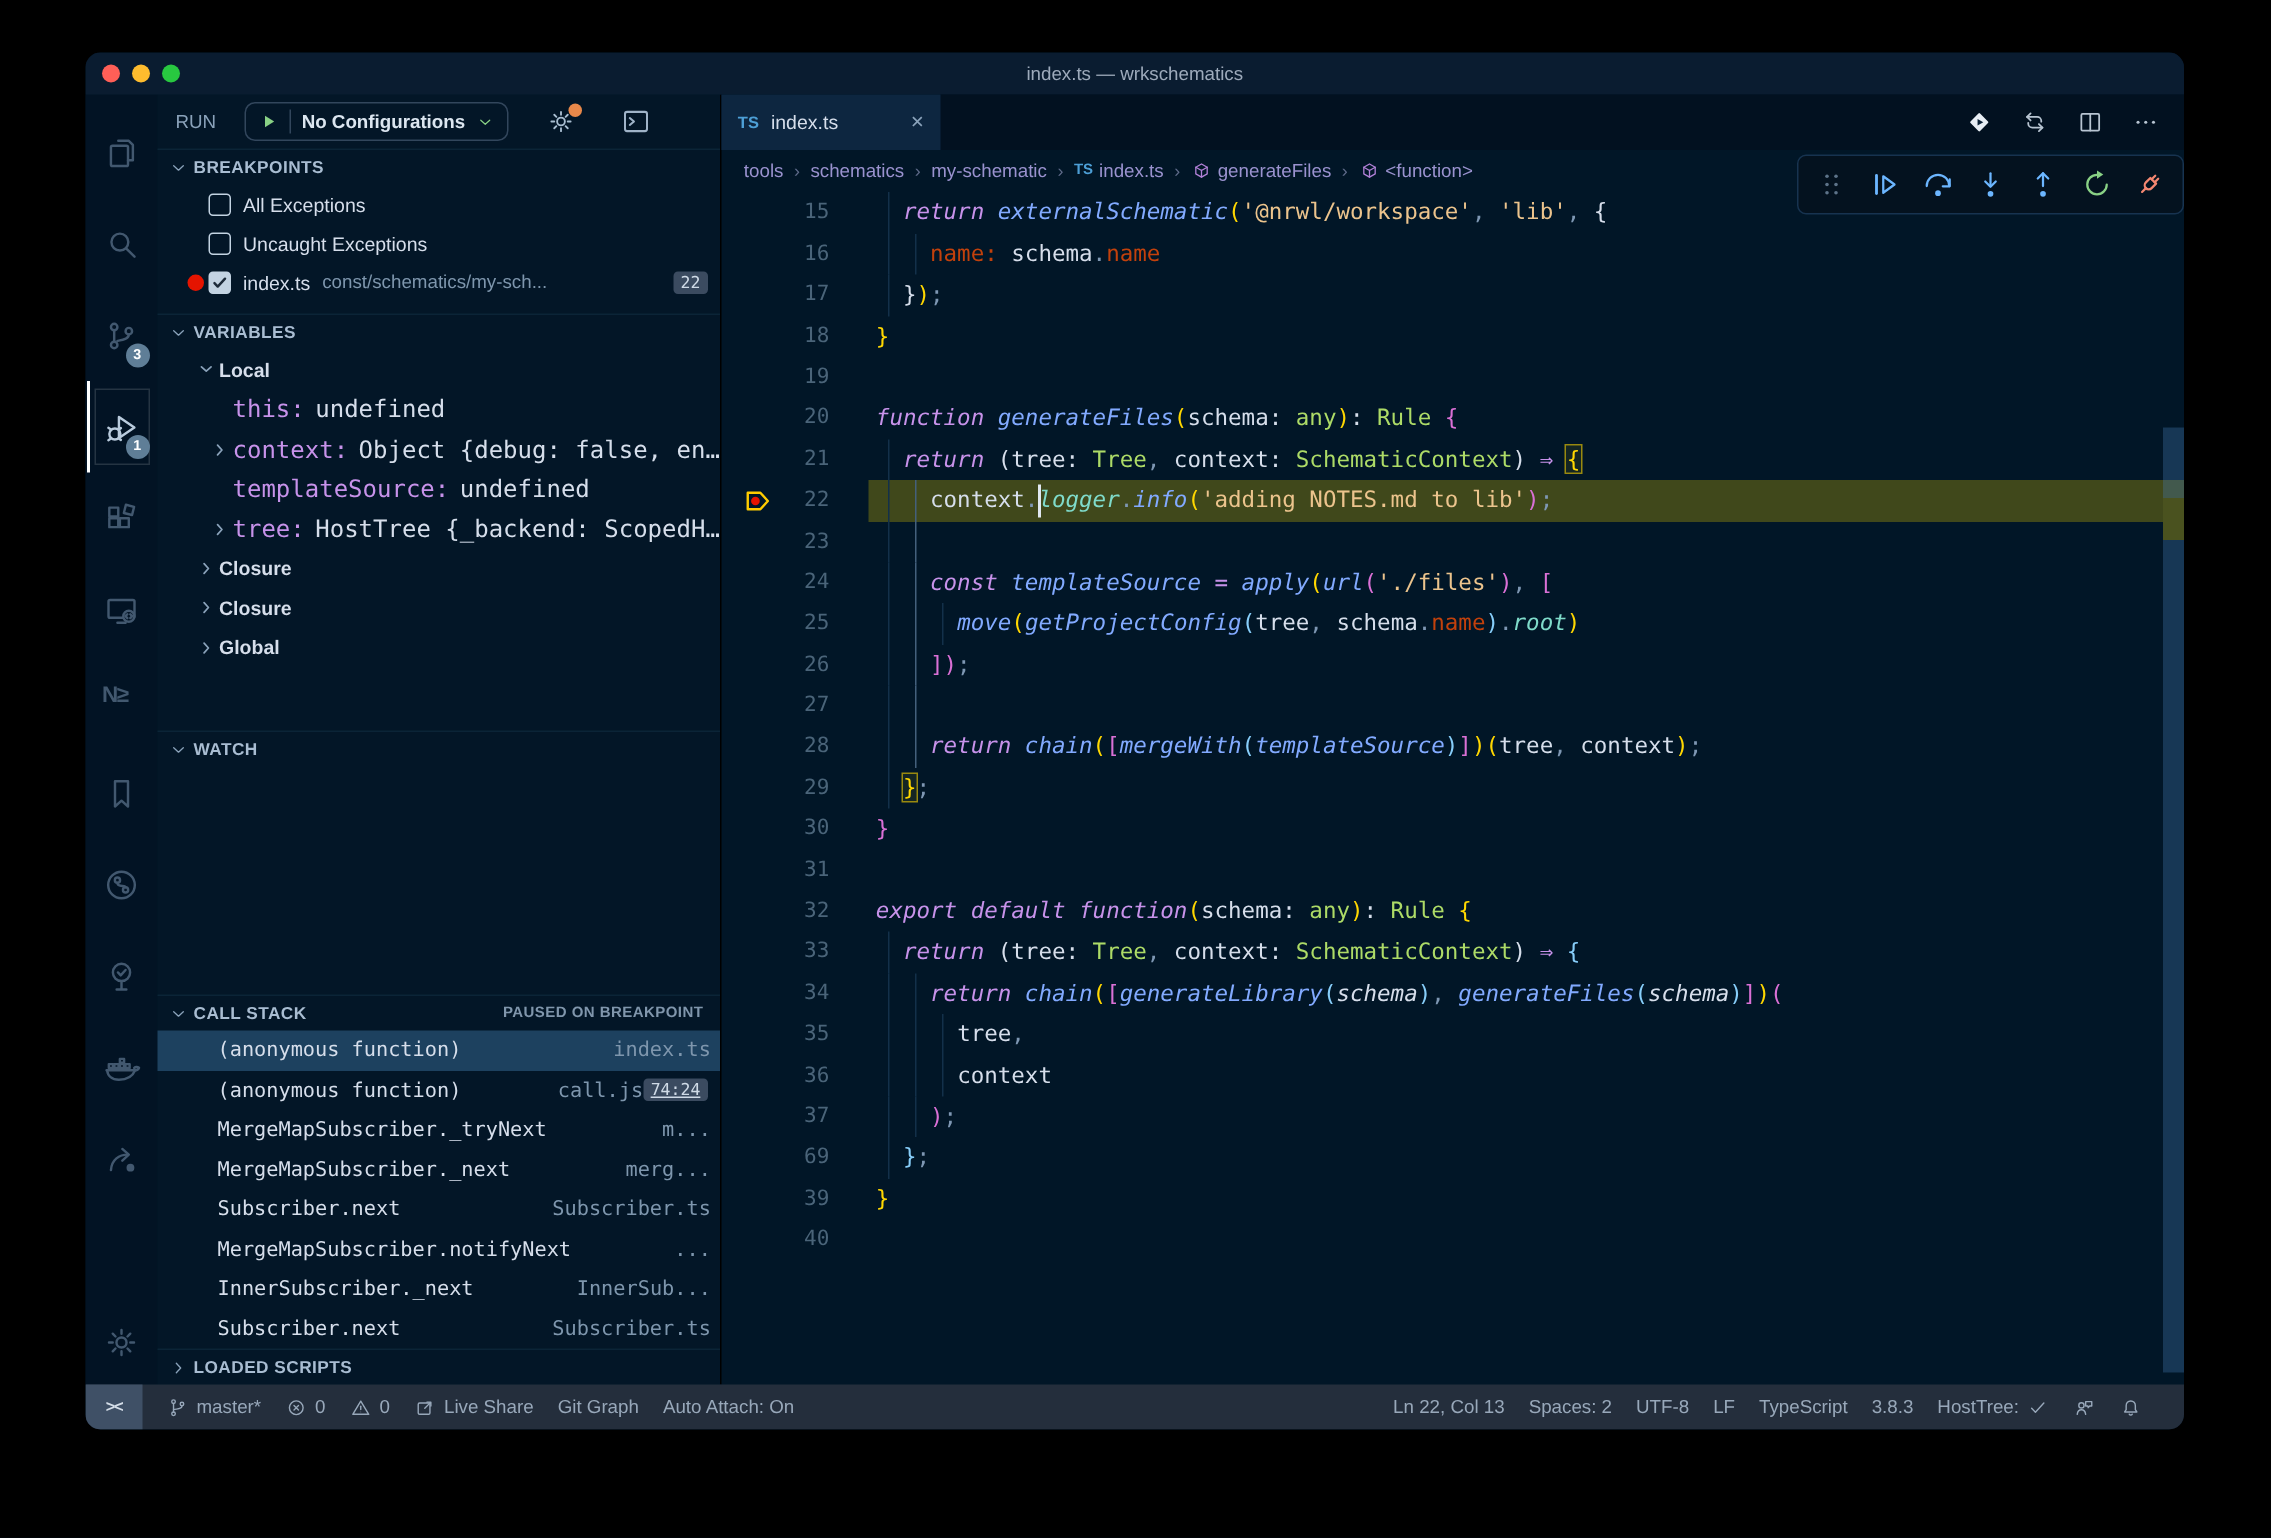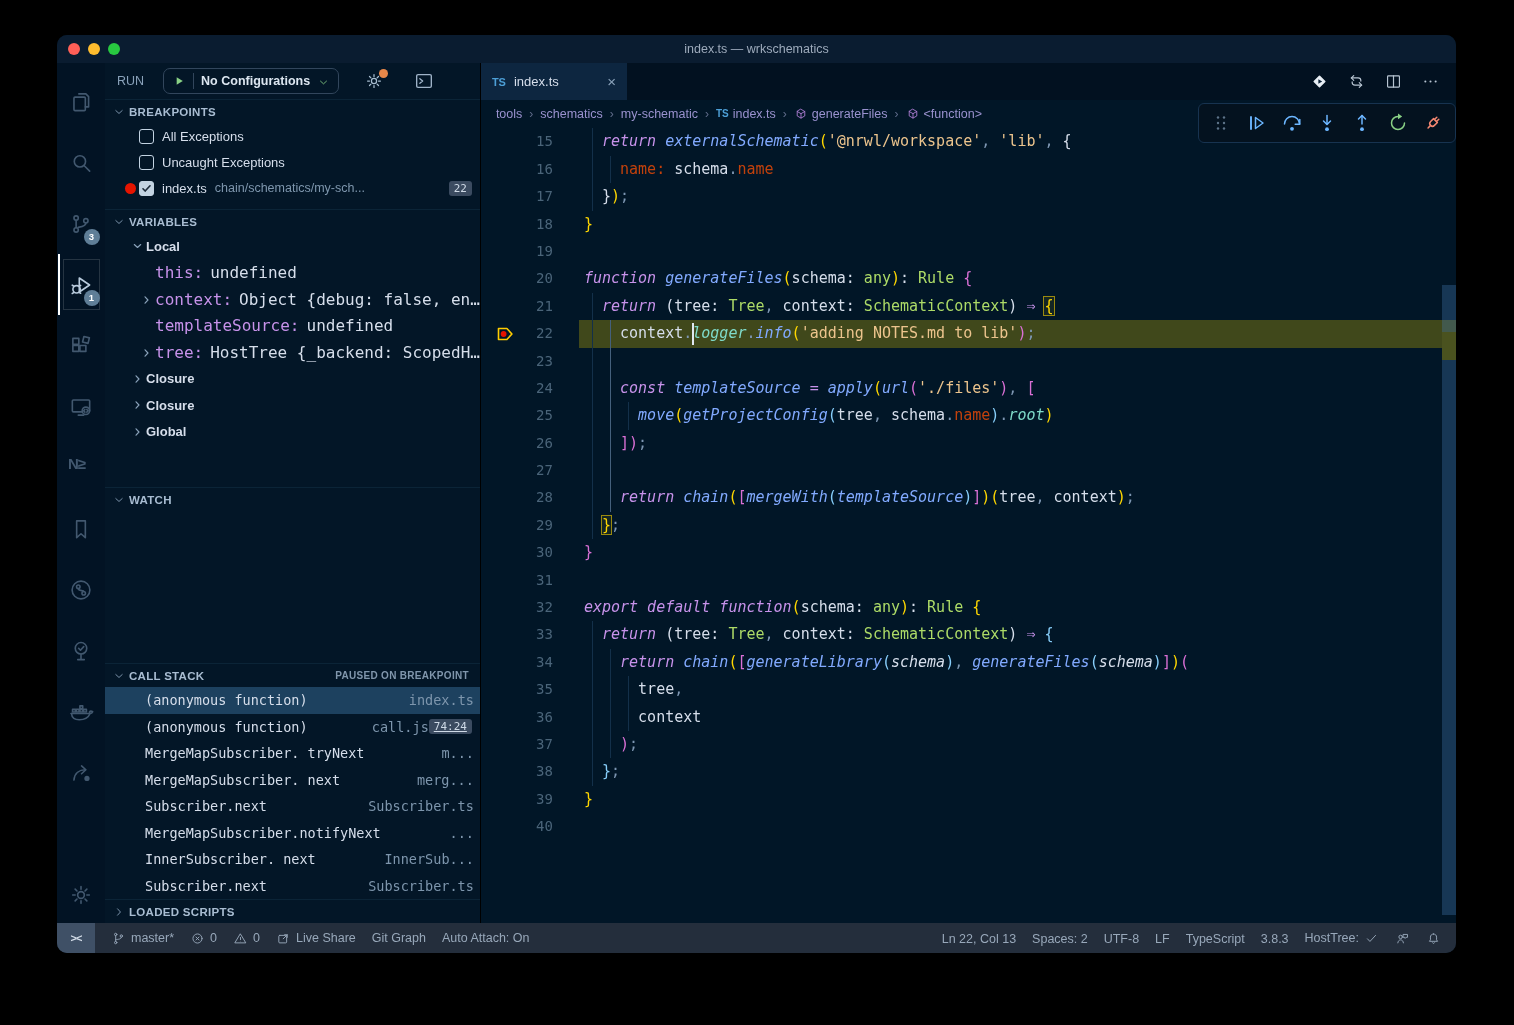--- a/index.html
+++ b/index.html
@@ -118,21 +118,21 @@
   .scroll-mark { position:absolute; right:0; width:14px; background:#4a521f; }
   
   .debug-toolbar { position:absolute; top:40px; right:0; width:258px; height:40px; background:#04121f;
     border:1px solid #173350; border-radius:6px; display:flex; align-items:center; justify-content:space-around; z-index:5; padding:0 4px; }
   .dt-btn { width:24px; height:24px; }
   .dt-btn svg{width:100%;height:100%;}
   .dt-grip{color:#5d7389} .dt-blue{color:#6cb6ff} .dt-green{color:#89d185} .dt-red{color:#f48771}
   
   .statusbar { flex:0 0 30px; background:#242e3c; display:flex; align-items:center; color:#98a8ba; font-size:12.5px; }
   .sb-left { display:flex; align-items:center; gap:16px; height:100%; }
-  .sb-right { margin-left:auto; display:flex; align-items:flex-end; gap:16px; padding-right:15px; }
+  .sb-right { margin-left:auto; display:flex; align-items:center; gap:16px; padding-right:28px; }
   .sb-item { display:flex; align-items:center; gap:5px; white-space:nowrap; }
   .sb-item .icon { width:15px; height:15px; }
   .sb-item svg{width:100%;height:100%;}
   .sb-remote { height:100%; width:38px; background:#3f5066; color:#d4dde8; display:flex; align-items:center; justify-content:center;
     font-weight:700; font-size:11px; letter-spacing:-1px; }
 </style>
 </head>
 <body>
 
 <div class="window">
@@ -285,21 +285,21 @@
           <div class="bp-row has-bp">
             <span class="bp-dot">
               <i></i>
             </span>
             <span class="checkbox checked">
               <svg viewBox="0 0 24 24" fill="none" stroke="currentColor" stroke-width="3" stroke-linecap="round" stroke-linejoin="round">
                 <path d="M5.5 12.5l4 4.2L18.5 7"></path>
               </svg>
             </span>
             <span>index.ts</span>
-            <span class="bp-path">chain/schematics/my-sch...</span>
+            <span class="bp-path">const/schematics/my-sch...</span>
             <span class="badge">22</span>
           </div>
         </div>
       <div class="bp-pad"></div>
       <div class="section-header" id="vars-header">
           <span class="icon chev"><svg viewBox="0 0 24 24" fill="none" stroke="currentColor" stroke-width="1.5" stroke-linecap="round" stroke-linejoin="round">
               <path d="M6.5 9.5l5.5 5 5.5-5"></path>
             </svg></span>
         <span class="label">VARIABLES</span>
       </div>
@@ -496,21 +496,21 @@
             <div class="cl"><span class="ln">28</span><span class="guide" style="left: 99px;"></span><span class="guide act" style="left: 117.07px;"></span><span class="code" style="padding-left: 36.14px;"><span class="tk k">return</span><span class="tk v"> </span><span class="tk f">chain</span><span class="tk g">(</span><span class="tk o">[</span><span class="tk f">mergeWith</span><span class="tk b">(</span><span class="tk f">templateSource</span><span class="tk b">)</span><span class="tk o">]</span><span class="tk g">)</span><span class="tk g">(</span><span class="tk v">tree</span><span class="tk d">,</span><span class="tk v"> </span><span class="tk v">context</span><span class="tk g">)</span><span class="tk d">;</span></span></div>
             <div class="cl"><span class="ln">29</span><span class="guide" style="left: 99px;"></span><span class="code" style="padding-left: 18.07px;"><span class="tk gm">}</span><span class="tk d">;</span></span></div>
             <div class="cl"><span class="ln">30</span><span class="code" style="padding-left: 0px;"><span class="tk o">}</span></span></div>
             <div class="cl"><span class="ln">31</span><span class="code" style="padding-left: 0px;"></span></div>
             <div class="cl"><span class="ln">32</span><span class="code" style="padding-left: 0px;"><span class="tk k">export</span><span class="tk v"> </span><span class="tk k">default</span><span class="tk v"> </span><span class="tk k">function</span><span class="tk g">(</span><span class="tk v">schema</span><span class="tk v">:</span><span class="tk v"> </span><span class="tk t">any</span><span class="tk g">)</span><span class="tk v">:</span><span class="tk v"> </span><span class="tk t">Rule</span><span class="tk v"> </span><span class="tk g">{</span></span></div>
             <div class="cl"><span class="ln">33</span><span class="guide" style="left: 99px;"></span><span class="code" style="padding-left: 18.07px;"><span class="tk k">return</span><span class="tk v"> </span><span class="tk v">(</span><span class="tk v">tree</span><span class="tk v">:</span><span class="tk v"> </span><span class="tk t">Tree</span><span class="tk d">,</span><span class="tk v"> </span><span class="tk v">context</span><span class="tk v">:</span><span class="tk v"> </span><span class="tk t">SchematicContext</span><span class="tk v">)</span><span class="tk v"> </span><span class="tk a">⇒</span><span class="tk v"> </span><span class="tk b">{</span></span></div>
             <div class="cl"><span class="ln">34</span><span class="guide" style="left: 99px;"></span><span class="guide" style="left: 117.07px;"></span><span class="code" style="padding-left: 36.14px;"><span class="tk k">return</span><span class="tk v"> </span><span class="tk f">chain</span><span class="tk g">(</span><span class="tk o">[</span><span class="tk f">generateLibrary</span><span class="tk b">(</span><span class="tk vi">schema</span><span class="tk b">)</span><span class="tk d">,</span><span class="tk v"> </span><span class="tk f">generateFiles</span><span class="tk b">(</span><span class="tk vi">schema</span><span class="tk b">)</span><span class="tk o">]</span><span class="tk g">)</span><span class="tk o">(</span></span></div>
             <div class="cl"><span class="ln">35</span><span class="guide" style="left: 99px;"></span><span class="guide" style="left: 117.07px;"></span><span class="guide" style="left: 135.14px;"></span><span class="code" style="padding-left: 54.21px;"><span class="tk v">tree</span><span class="tk d">,</span></span></div>
             <div class="cl"><span class="ln">36</span><span class="guide" style="left: 99px;"></span><span class="guide" style="left: 117.07px;"></span><span class="guide" style="left: 135.14px;"></span><span class="code" style="padding-left: 54.21px;"><span class="tk v">context</span></span></div>
             <div class="cl"><span class="ln">37</span><span class="guide" style="left: 99px;"></span><span class="guide" style="left: 117.07px;"></span><span class="code" style="padding-left: 36.14px;"><span class="tk o">)</span><span class="tk d">;</span></span></div>
-            <div class="cl"><span class="ln">38</span><span class="guide" style="left: 99px;"></span><span class="code" style="padding-left: 18.07px;"><span class="tk b">}</span><span class="tk d">;</span></span></div>
+            <div class="cl"><span class="ln">69</span><span class="guide" style="left: 99px;"></span><span class="code" style="padding-left: 18.07px;"><span class="tk b">}</span><span class="tk d">;</span></span></div>
             <div class="cl"><span class="ln">39</span><span class="code" style="padding-left: 0px;"><span class="tk g">}</span></span></div>
             <div class="cl"><span class="ln">40</span><span class="code" style="padding-left: 0px;"></span></div>
           </div>
         <div class="scroll-thumb" style="top:158px;height:630px;"></div>
         <div class="scroll-mark" style="top:205px;height:28px;"></div>
       </div>
       <div class="debug-toolbar" id="debug-toolbar">
           <div class="dt-btn dt-grip"><span class="icon"><svg viewBox="0 0 24 24" fill="none" stroke="currentColor" stroke-width="1.5" stroke-linecap="round" stroke-linejoin="round">
                 <g fill="currentColor" stroke="none">
                   <circle cx="9" cy="6.5" r="1.2"></circle>

